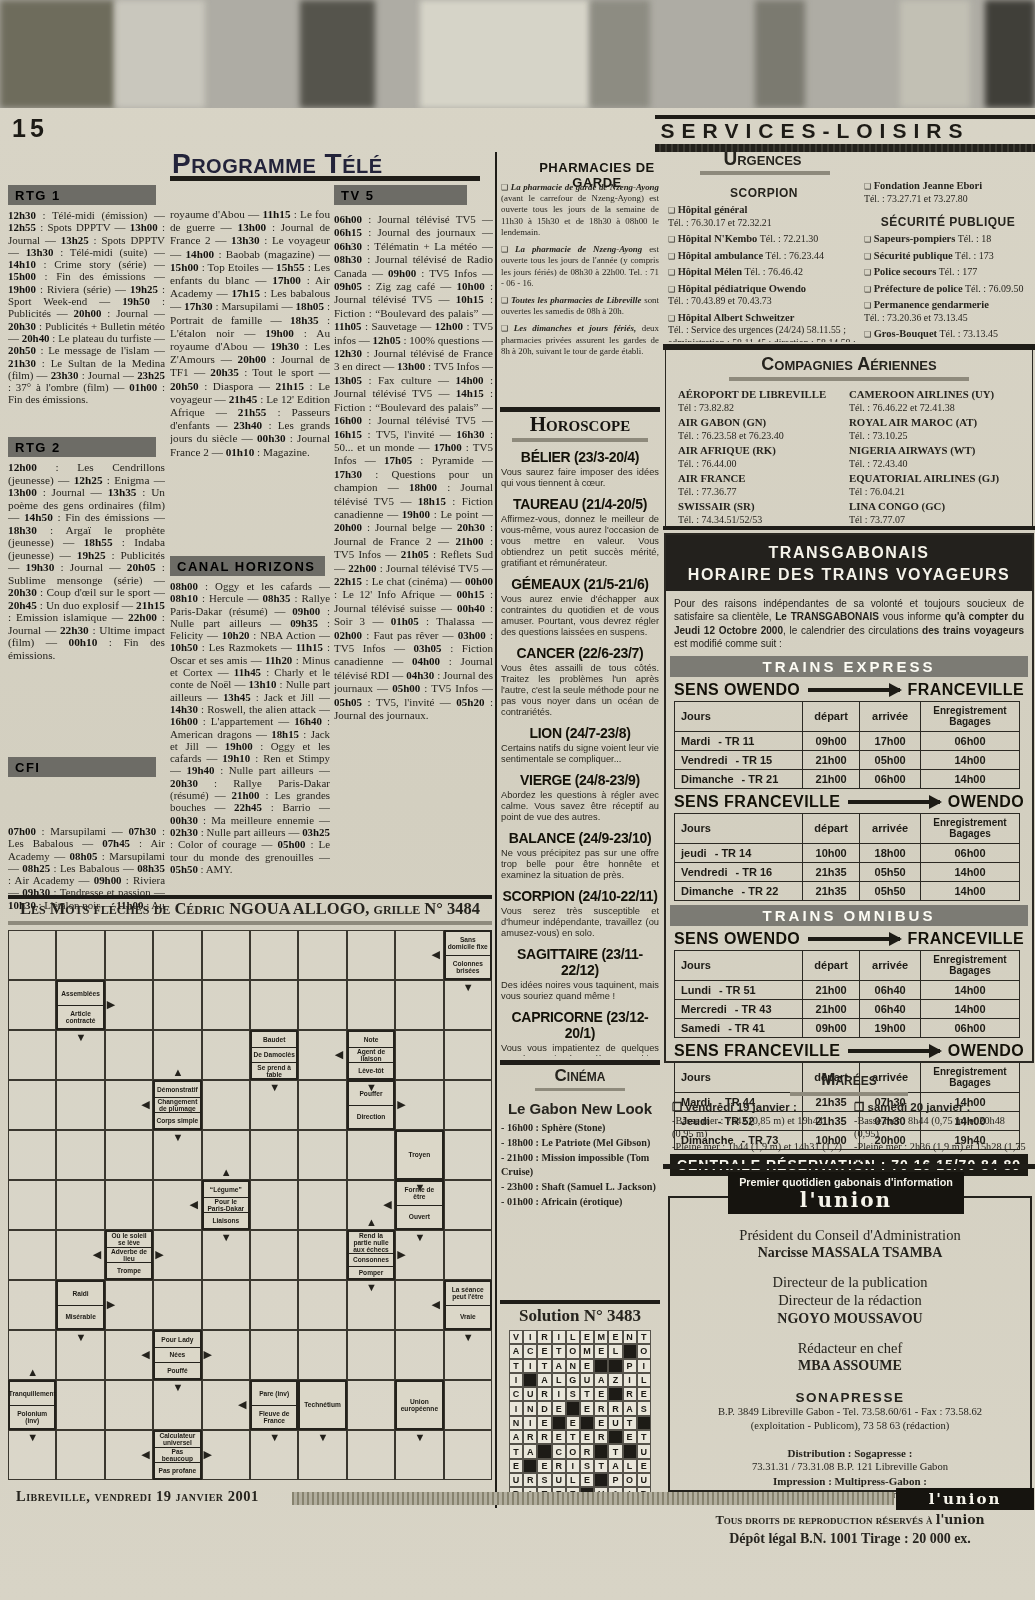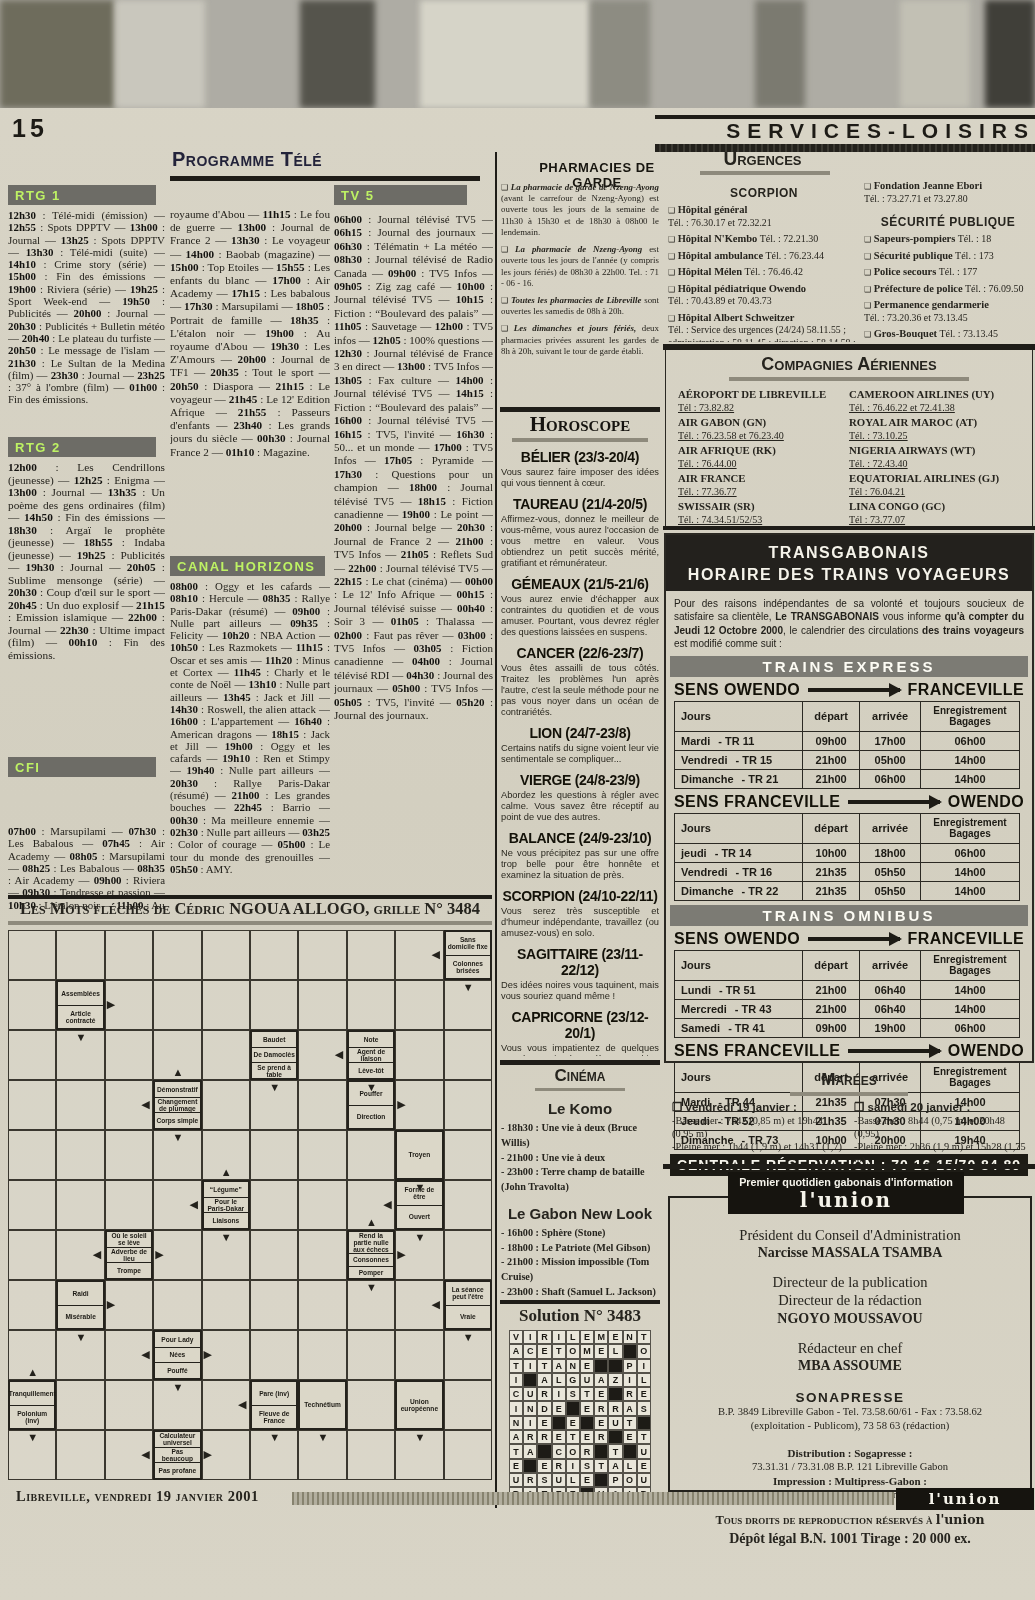--- a/index.html
+++ b/index.html
@@ -5,21 +5,21 @@
   html,body{margin:0;padding:0;background:#8f8b80;}
   #page{position:relative;width:1035px;height:1600px;margin:0 auto;overflow:hidden;
         background:linear-gradient(180deg,#d9d5c7 0%,#d3cfc0 50%,#d8d4c6 100%);
         color:#26241e;font-family:"Liberation Serif",serif;}
   .abs{position:absolute;box-sizing:border-box;}
   .sans{font-family:"Liberation Sans",sans-serif;}
   
   #photostrip{left:0;top:0;width:1035px;height:108px;background:#aeaca4;overflow:hidden;}
   #photostrip .patch{position:absolute;filter:blur(3px);}
   
-  .chanbar{background:#6d6c66;color:#bef264;font:bold 13px/1 "Liberation Sans",sans-serif;
+  .chanbar{background:#6d6c66;color:#000000;font:bold 13px/1 "Liberation Sans",sans-serif;
            letter-spacing:1.5px;padding:4px 0 3px 7px;}
   .listing{text-align:justify;font:10.9px/12.3px "Liberation Serif",serif;overflow:hidden;color:#25231d;}
   .listing b{color:#141310;}
   .rule-dark{background:#1f1d18;}
   .rule-gray{background:#8e8a7c;}
   .sc{font-variant:small-caps;}
   .colhead{font:bold 13px "Liberation Sans",sans-serif;text-align:center;letter-spacing:.5px;color:#17150f;}
   
   .pharm-item{font:8.9px/1.26 "Liberation Serif",serif;text-align:justify;margin-bottom:6px;}
   .pharm-item .lead{font-style:italic;font-weight:bold;}
@@ -27,21 +27,21 @@
   
   .horo-sign{font:bold 14px/1.15 "Liberation Sans",sans-serif;text-align:center;letter-spacing:-.3px;margin-top:7px;color:#131108;}
   .horo-text{font:9.3px/1.18 "Liberation Sans",sans-serif;text-align:justify;margin-top:2px;color:#2a281f;}
   
   .urg-item{font:10px/1.3 "Liberation Serif",serif;margin-top:3px;}
   .urg-item b{font-size:10.5px;}
   .urg-tel{font:9.8px/1.25 "Liberation Serif",serif;}
   .urg-head{font:bold 12px "Liberation Sans",sans-serif;text-align:center;margin:10px 0 2px 0;letter-spacing:.5px;}
   
   .air-name{font:bold 10.8px/1.3 "Liberation Serif",serif;}
-  .air-tel{font:10px/1.3 "Liberation Serif",serif;margin-bottom:1px;text-decoration:underline;}
+  .air-tel{font:10px/1.3 "Liberation Serif",serif;margin-bottom:1px;}
   
   #trains-box{border:2px solid #2b2923;}
   .tg-head{background:#23211d;color:#f5f3ea;text-align:center;font:bold 16px/1.35 "Liberation Sans",sans-serif;letter-spacing:1.5px;padding:7px 0 6px 0;}
   #trains-intro{font:10px/1.32 "Liberation Sans",sans-serif;text-align:justify;padding:6px 8px 4px 8px;color:#23211b;}
   .tbar{background:#7c7b74;color:#fdfcf4;text-align:center;font:bold 15px/1 "Liberation Sans",sans-serif;letter-spacing:3px;padding:3px 0;margin:2px 4px;}
   .sens{display:flex;align-items:center;font:800 16px "Liberation Sans",sans-serif;letter-spacing:.4px;margin:4px 8px 2px 8px;color:#131108;}
   .sens-arrow{flex:1;height:3.5px;background:#1d1b15;margin:0 8px;position:relative;}
   .sens-arrow:after{content:"";position:absolute;right:-2px;top:-5.5px;border-left:13px solid #1d1b15;border-top:7px solid transparent;border-bottom:7px solid transparent;}
   table.tt{border-collapse:collapse;margin:2px 8px 4px 8px;width:346px;}
   table.tt td{border:1.7px solid #2b2923;font:bold 11px "Liberation Sans",sans-serif;padding:3px 3px;text-align:center;color:#1d1b15;}
@@ -90,24 +90,24 @@
     <div class="patch" style="left:300px;top:0;width:75px;height:108px;background:#55544c;"></div>
     <div class="patch" style="left:420px;top:0;width:170px;height:108px;background:#d6d4c8;"></div>
     <div class="patch" style="left:590px;top:0;width:60px;height:108px;background:#8d8c82;"></div>
     <div class="patch" style="left:755px;top:0;width:50px;height:108px;background:#7b7a70;"></div>
     <div class="patch" style="left:900px;top:0;width:70px;height:108px;background:#c2c0b4;"></div>
     <div class="patch" style="left:985px;top:0;width:50px;height:108px;background:#403f39;"></div>
   </div>
 
   <div class="abs sans" style="left:12px;top:114px;font-weight:bold;font-size:25px;letter-spacing:4px;color:#1c1a15;">15</div>
   <div class="abs rule-dark" style="left:655px;top:115px;width:380px;height:4px;"></div>
-  <div class="abs sans" style="left:655px;top:119px;width:380px;text-align:right;font-weight:bold;font-size:21px;letter-spacing:7px;color:#1d1b16;">SERVICES-LOISIRS</div>
+  <div class="abs sans" style="left:625px;top:119px;width:380px;text-align:center;font-weight:bold;font-size:21px;letter-spacing:7px;color:#1d1b16;">SERVICES-LOISIRS</div>
   <div class="abs rule-dark" style="left:655px;top:144px;width:380px;height:8px;background:repeating-linear-gradient(90deg,#23211c 0 4px,#3c3a33 4px 6px);"></div>
 
-  <div class="abs sans sc" style="left:172px;top:148px;font-weight:bold;font-size:20px;color:#23233a;letter-spacing:.5px;">Programme Télé</div>
+  <div class="abs sans sc" style="left:172px;top:148px;font-weight:bold;font-size:28px;color:#23233a;letter-spacing:.5px;">Programme Télé</div>
   <div class="abs rule-dark" style="left:170px;top:176px;width:310px;height:5px;"></div>
 
   <div class="abs chanbar" style="left:8px;top:185px;width:148px;">RTG 1</div>
   <div class="abs listing" style="left:8px;top:209px;width:157px;height:224px;"><b>12h30</b> : Télé-midi (émission) — <b>12h55</b> : Spots DPPTV — <b>13h00</b> : Journal — <b>13h25</b> : Spots DPPTV — <b>13h30</b> : Télé-midi (suite) — <b>14h10</b> : Crime story (série) — <b>15h00</b> : Fin des émissions — <b>19h00</b> : Riviera (série) — <b>19h25</b> : Sport Week-end — <b>19h50</b> : Publicités — <b>20h00</b> : Journal — <b>20h30</b> : Publicités + Bulletin météo — <b>20h40</b> : Le plateau du turfiste — <b>20h50</b> : Le message de l'islam — <b>21h30</b> : Le Sultan de la Medina (film) — <b>23h30</b> : Journal — <b>23h25</b> : 37° à l'ombre (film) — <b>01h00</b> : Fin des émissions.</div>
 
   <div class="abs chanbar" style="left:8px;top:437px;width:148px;">RTG 2</div>
   <div class="abs listing" style="left:8px;top:461px;width:157px;height:292px;font-size:11.3px;line-height:12.5px;"><b>12h00</b> : Les Cendrillons (jeunesse) — <b>12h25</b> : Enigma — <b>13h00</b> : Journal — <b>13h35</b> : Un poème des gens ordinaires (film) — <b>14h50</b> : Fin des émissions — <b>18h30</b> : Argaï le prophète (jeunesse) — <b>18h55</b> : Indaba (jeunesse) — <b>19h25</b> : Publicités — <b>19h30</b> : Journal — <b>20h05</b> : Sublime mensonge (série) — <b>20h30</b> : Coup d'œil sur le sport — <b>20h45</b> : Un duo explosif — <b>21h15</b> : Emission islamique — <b>22h00</b> : Journal — <b>22h30</b> : Ultime impact (film) — <b>00h10</b> : Fin des émissions.</div>
 
   <div class="abs chanbar" style="left:8px;top:757px;width:148px;">CFI</div>
   <div class="abs listing" style="left:8px;top:781px;width:157px;height:110px;margin-top:44px;"><b>07h00</b> : Marsupilami — <b>07h30</b> : Les Babalous — <b>07h45</b> : Air Academy — <b>08h05</b> : Marsupilami — <b>08h25</b> : Les Babalous — <b>08h35</b> : Air Academy — <b>09h00</b> : Riviera — <b>09h30</b> : Tendresse et passion — <b>10h30</b> : L'étalon noir — <b>11h00</b> : Au</div>
@@ -172,26 +172,20 @@
       <div>
         <div class="horo-sign">CAPRICORNE (23/12-20/1)</div>
         <div class="horo-text">Vous vous impatientez de quelques retards, mais la colère est bien mauvaise conseillère...</div>
       </div>
     </div>
 
   <div class="abs rule-dark" style="left:500px;top:1060px;width:160px;height:5px;"></div>
   <div class="abs sc" style="left:500px;top:1066px;width:160px;text-align:center;font-weight:bold;font-size:17px;font-family:'Liberation Sans',sans-serif;">Cinéma</div>
   <div class="abs rule-gray" style="left:535px;top:1088px;width:90px;height:3px;"></div>
   <div class="abs" id="cine-list" style="left:501px;top:1090px;width:158px;height:212px;overflow:hidden;">
-      <div>
-        <div class="cine-theatre sc">Le Komo</div>
-        <div class="cine-film">- 18h30 : Une vie à deux (Bruce Willis)</div>
-        <div class="cine-film">- 21h00 : Une vie à deux</div>
-        <div class="cine-film">- 23h00 : Terre champ de bataille (John Travolta)</div>
-      </div>
       <div>
         <div class="cine-theatre sc">Le Gabon New Look</div>
         <div class="cine-film">- 16h00 : Sphère (Stone)</div>
         <div class="cine-film">- 18h00 : Le Patriote (Mel Gibson)</div>
         <div class="cine-film">- 21h00 : Mission impossible (Tom Cruise)</div>
         <div class="cine-film">- 23h00 : Shaft (Samuel L. Jackson)</div>
         <div class="cine-film">- 01h00 : Africain (érotique)</div>
       </div>
     </div>
 

